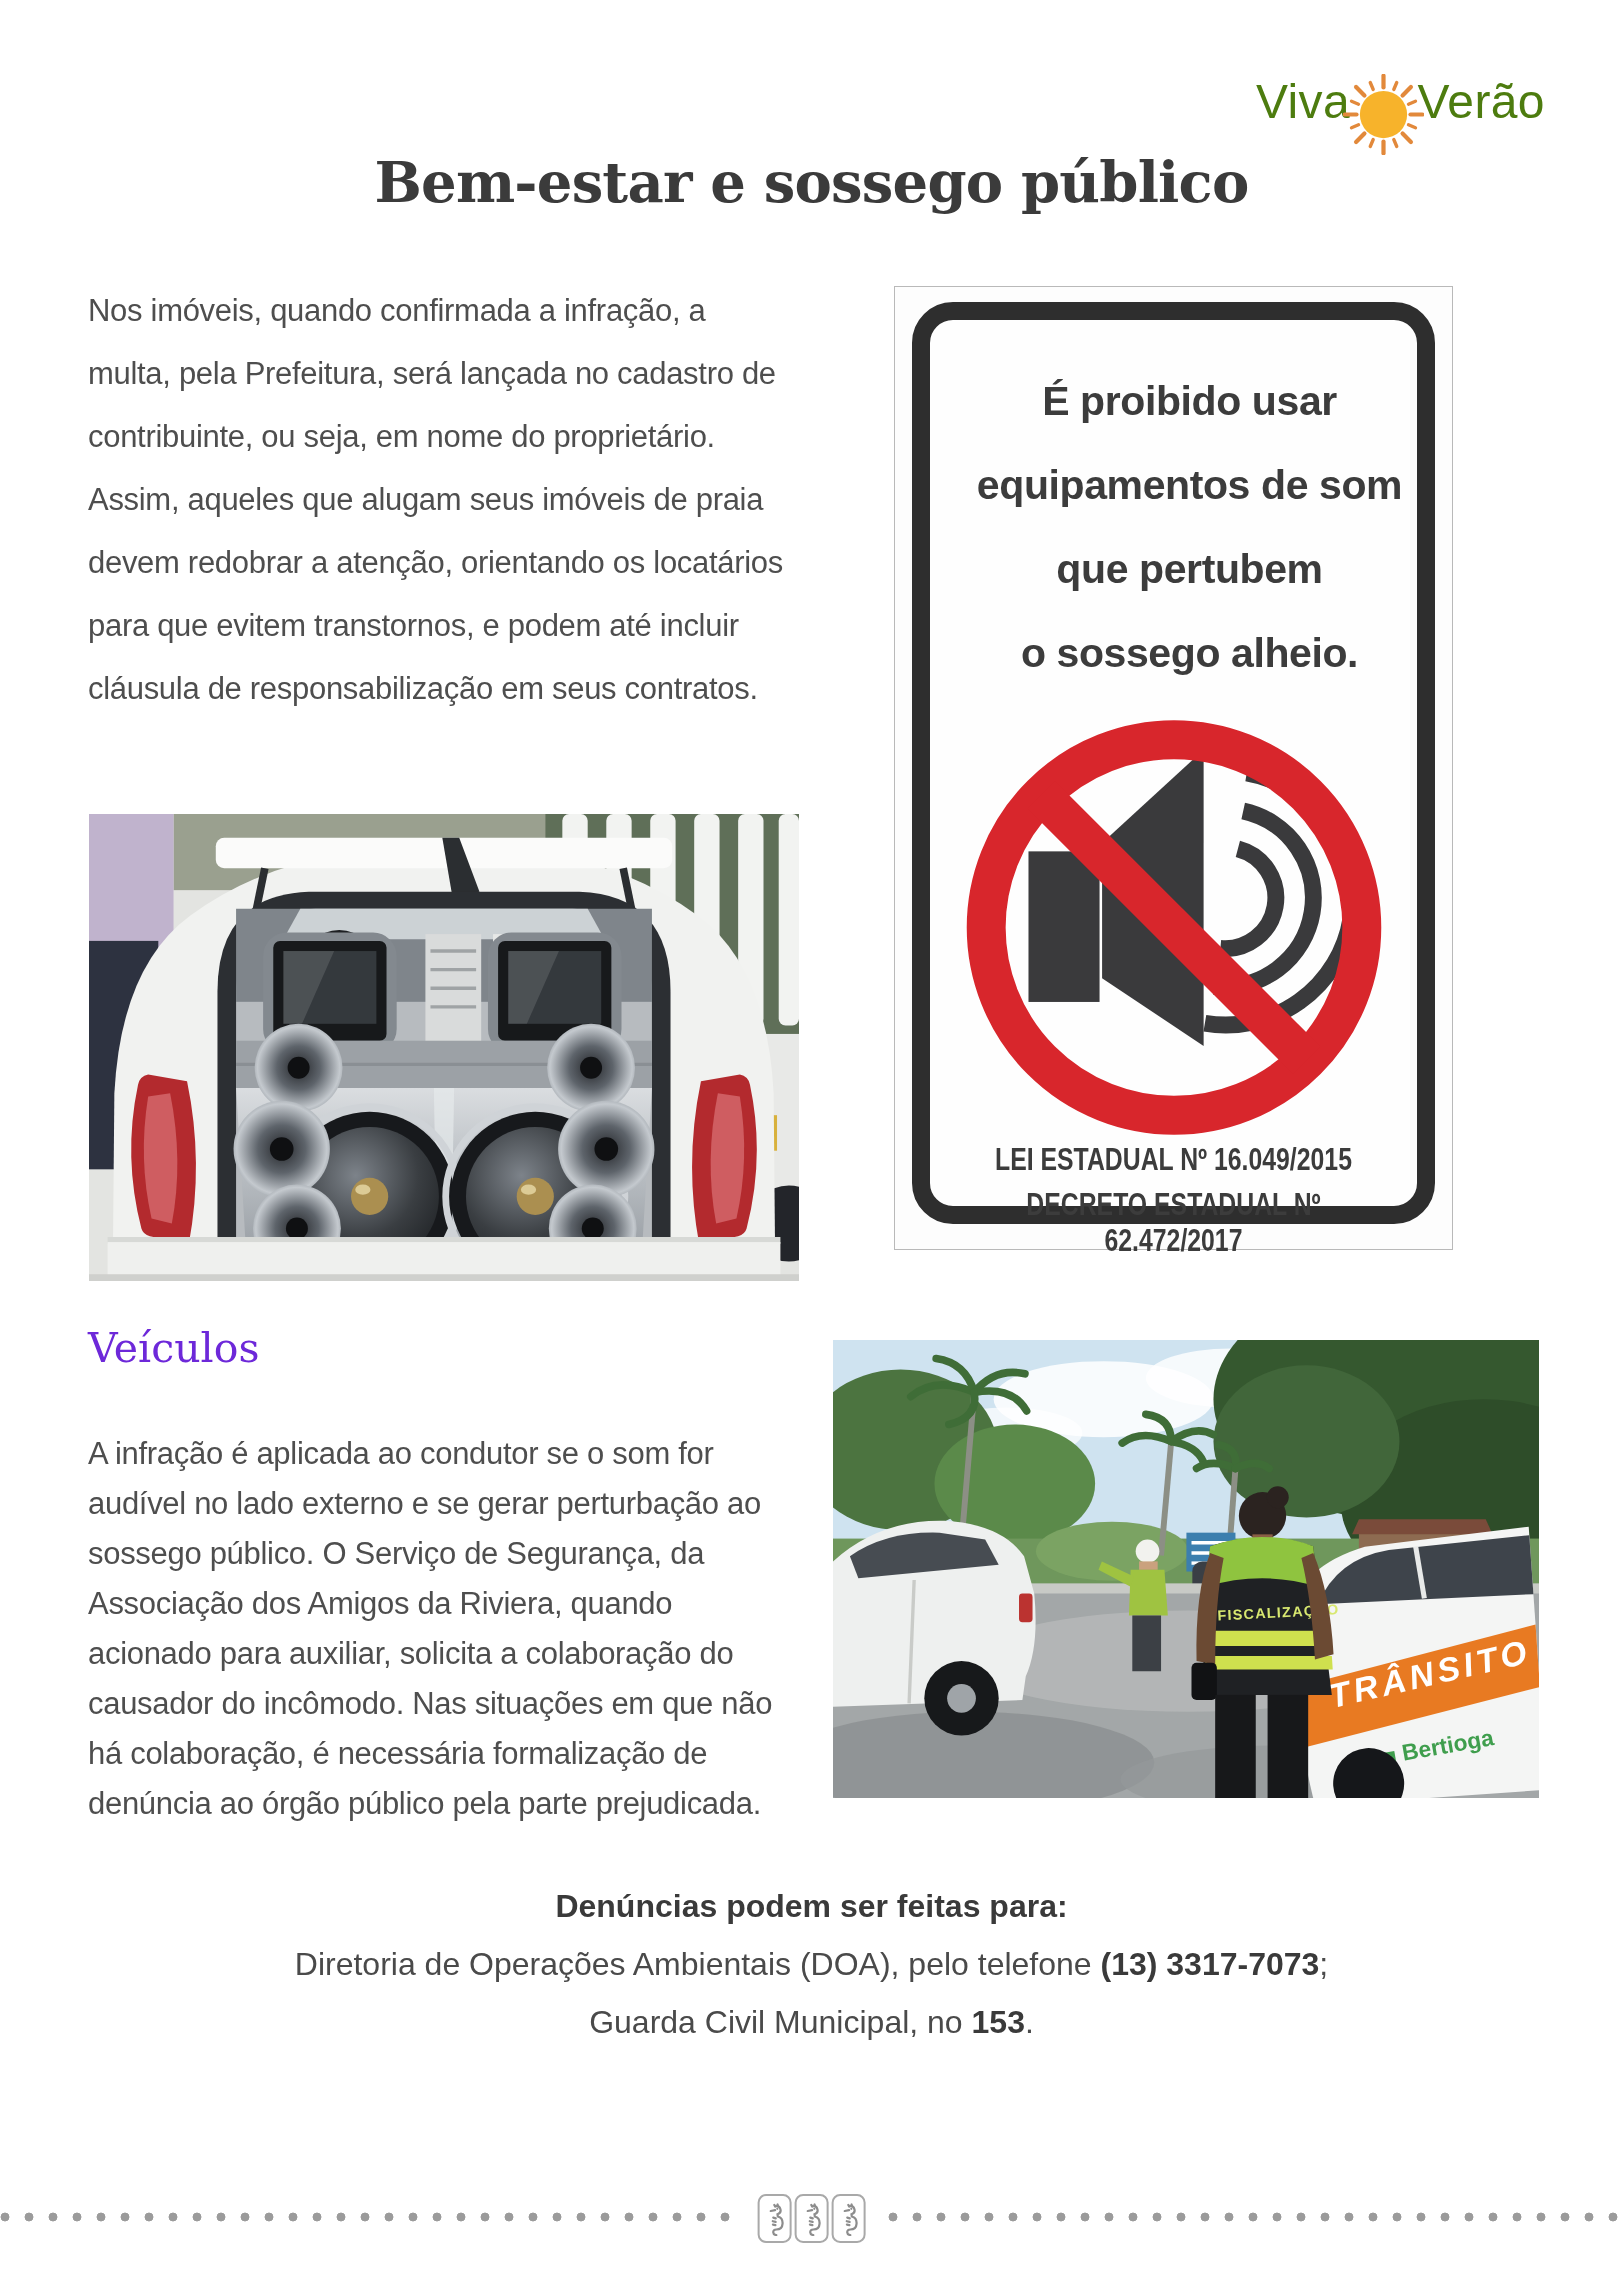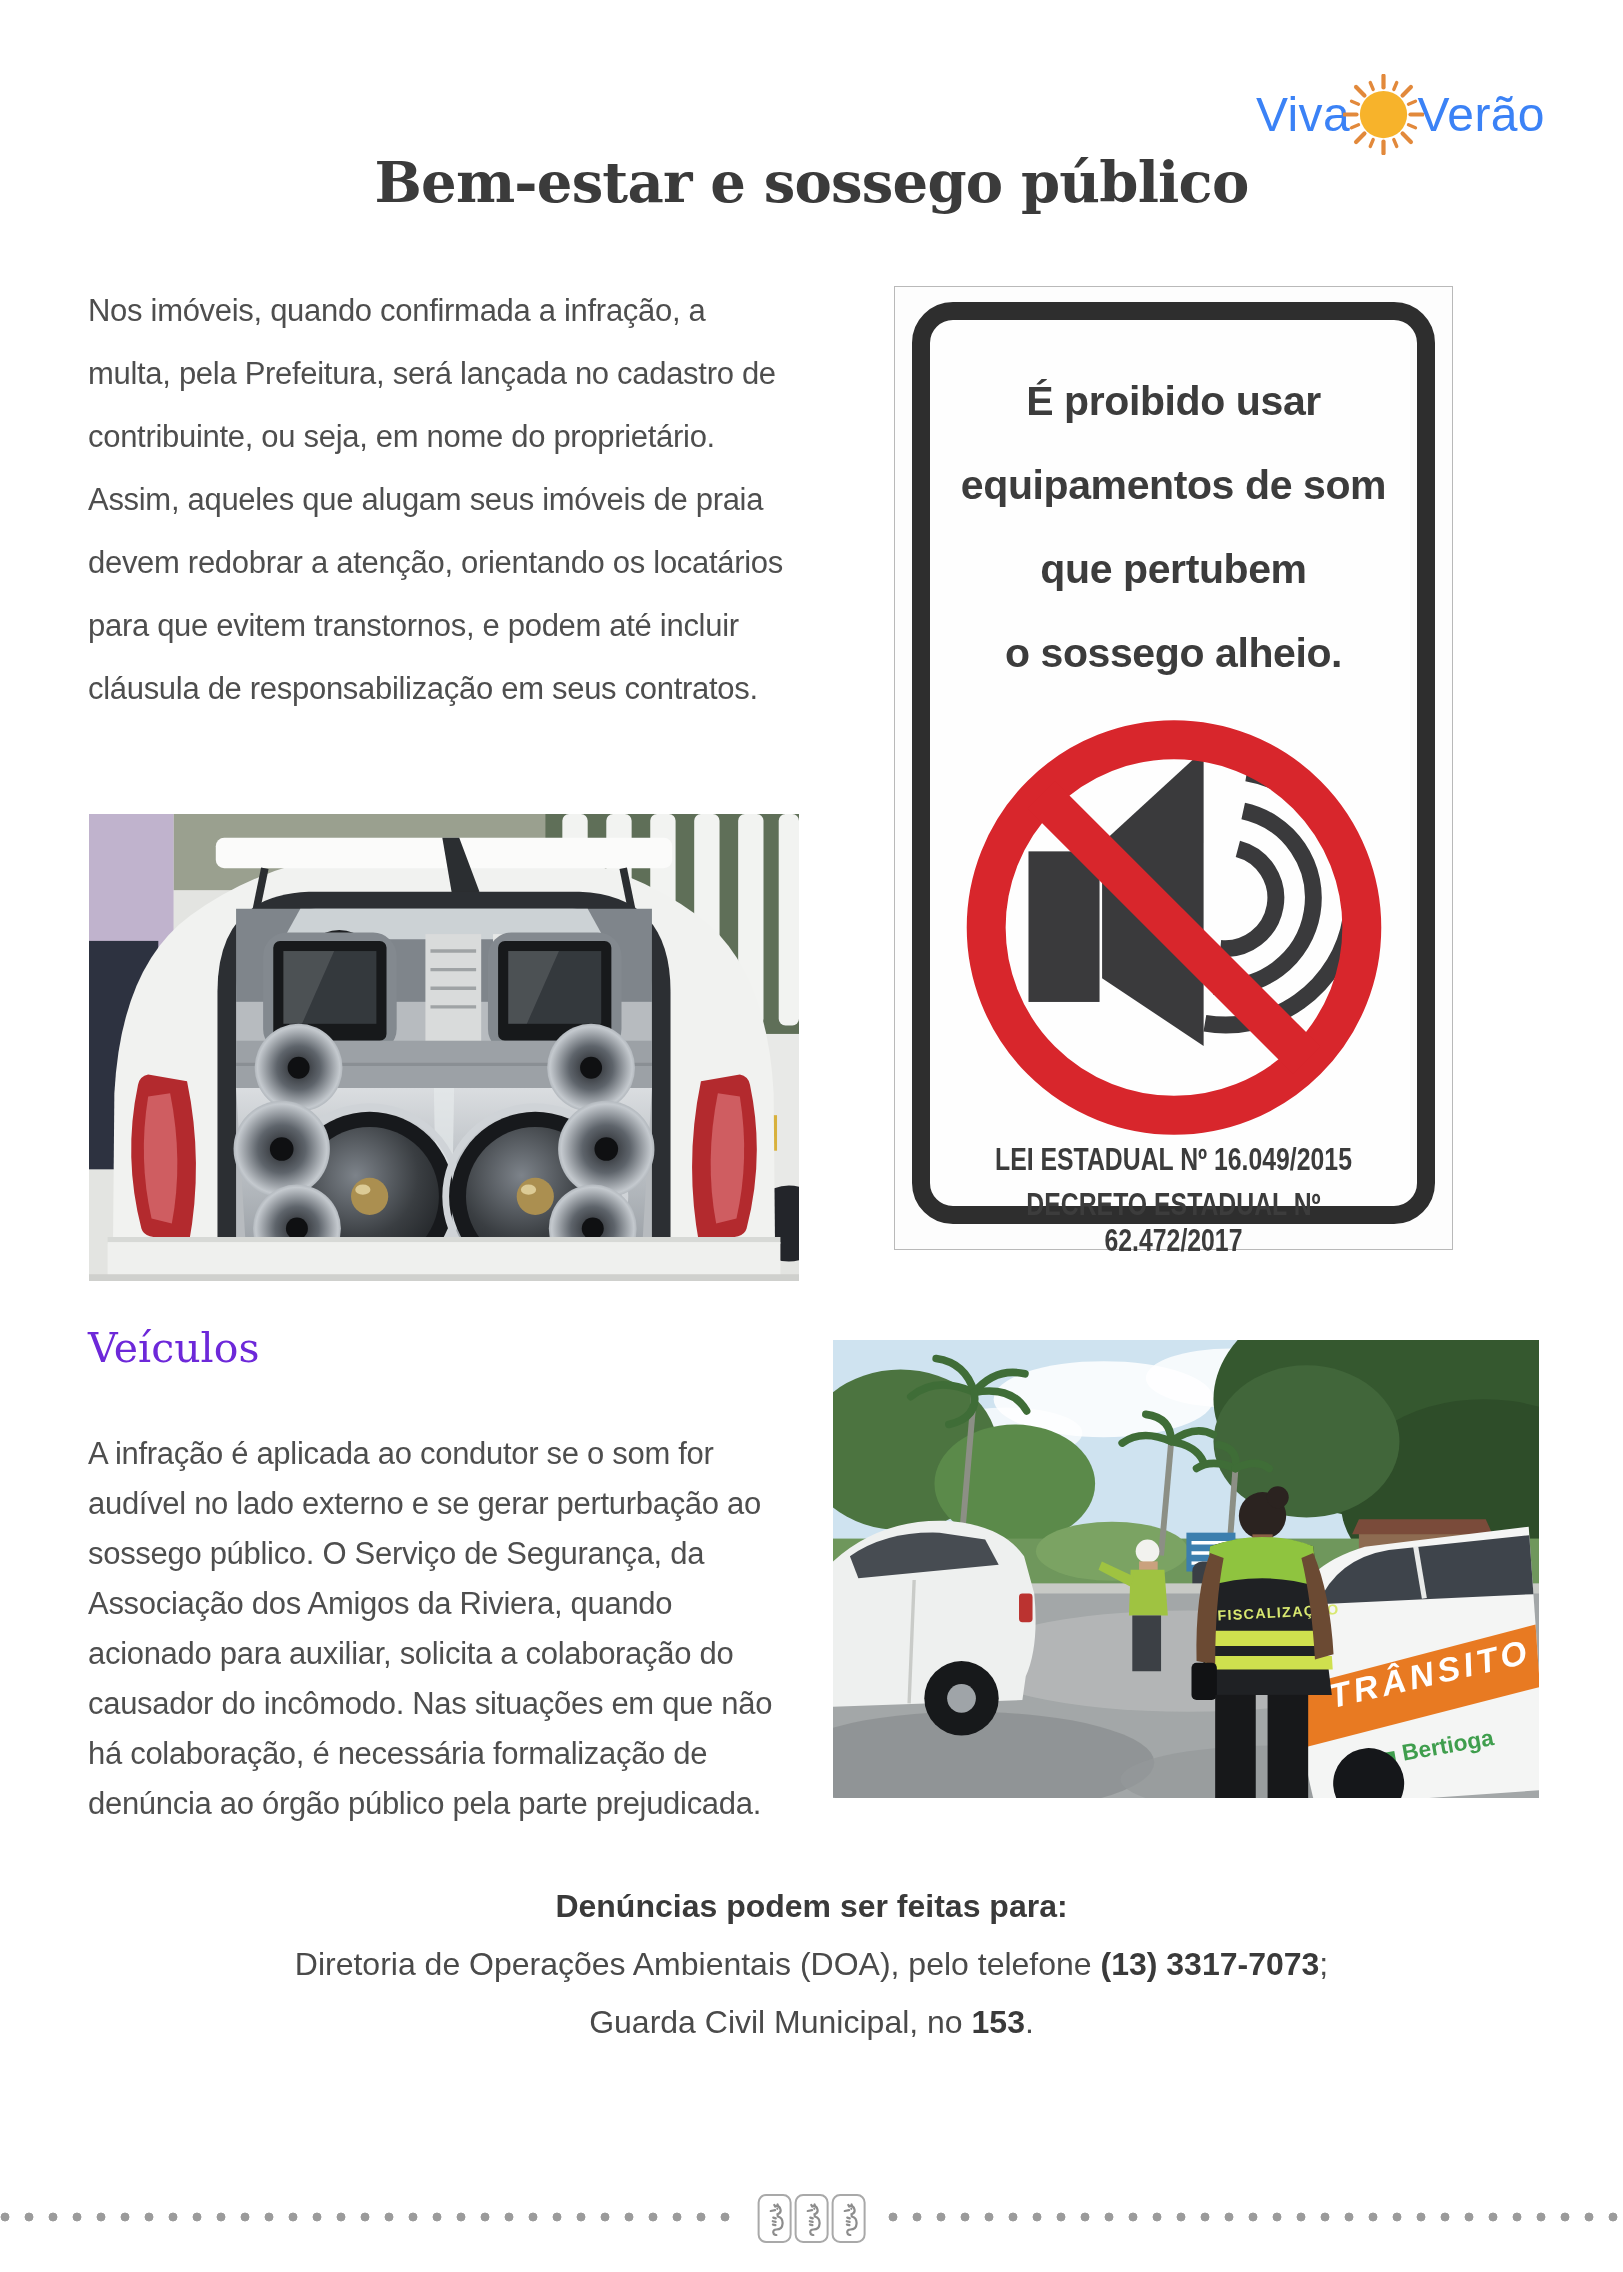--- a/index.html
+++ b/index.html
@@ -1,21 +1,21 @@
 <!DOCTYPE html>
 <html style="font-size:13.5px"><head>
 <meta charset="utf-8">
 <style>
   html,body { margin:0; padding:0; background:#ffffff; }
   .page { position:relative; width:1623px; height:2273px; background:#ffffff;
           font-family:"Liberation Sans", sans-serif; overflow:hidden; }
 
   
-  .logo { position:absolute; top:74px; left:1256px; display:flex; align-items:center;
-          color:#3b82f6; font-size:48px; letter-spacing:0.4px; }
+  .logo { position:absolute; top:74px; left:1256px; display:flex; 
+          color:#4d7c0f; font-size:48px; letter-spacing:0.4px; }
   .logo .sun { width:81px; height:81px; margin:0 -6.8px; flex:0 0 auto; }
 
   
   .title { position:absolute; top:149px; left:0; width:100%; margin:0; text-align:center;
            font-family:"DejaVu Serif", serif; font-weight:bold; font-size:56px;
            color:#3b3b3b; letter-spacing:-0.8px; }
 
   
   .bodytext { position:absolute; margin:0; font-size:31px; line-height:63px; color:#4e4e4e;
               white-space:pre-line; letter-spacing:-0.3px; }
@@ -25,21 +25,21 @@
   .vehicles-h { position:absolute; left:88px; top:1324px; margin:0;
                 font-family:"DejaVu Serif", serif; font-weight:normal; font-size:41px; color:#6d28d9; }
 
   
   .sign { position:absolute; left:894px; top:286px; width:559px; height:964px;
           background:#fdfdfd; border:1.7px solid #b9b9b9; box-sizing:border-box; }
   .sign-inner { position:absolute; left:17px; top:15px; right:17px; bottom:25px;
                 border:18px solid #2e2e2e; border-radius:41px; background:#fefefe; }
   .sign-message { position:absolute; top:39px; left:0; width:100%; text-align:center;
                   font-weight:bold; font-size:41px; line-height:84px; color:#3c3c3c;
-                  white-space:pre-line; letter-spacing:-0.4px; }
+                  white-space:pre-line; letter-spacing:-0.4px;padding-left:16px; }
   .prohibit { position:absolute; left:50%; top:396px; transform:translateX(-50%);
               width:423px; height:423px; }
   .law { position:absolute; left:0; width:100%; text-align:center; font-weight:bold;
          font-size:31px; color:#3c3c3c; transform:scaleX(0.8); transform-origin:50% 50%; }
   .law1 { top:822px; }
   .law2 { top:867px; }
 
   
   .photo { position:absolute; margin:0; overflow:hidden; background:#dddddd; }
   .photo svg { display:block; width:100%; height:100%; }

